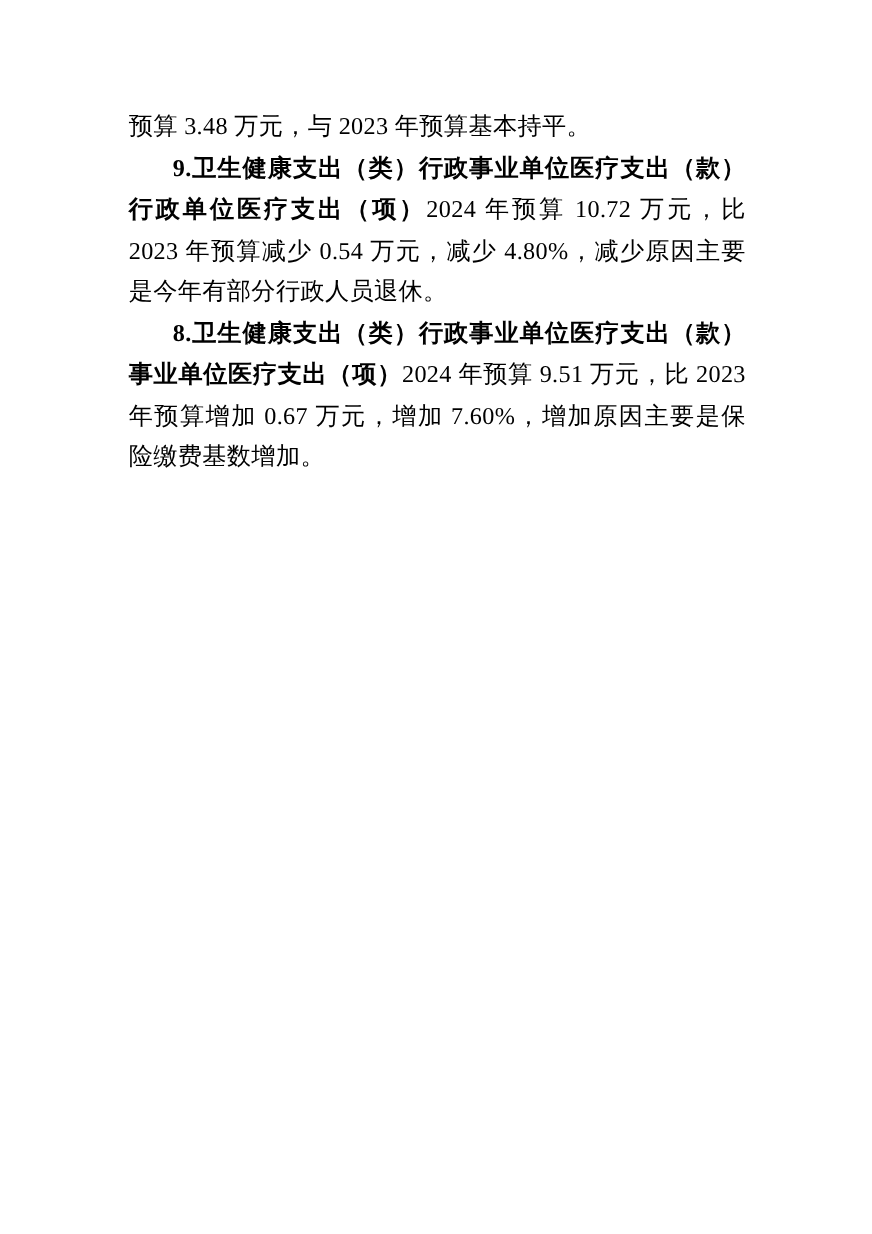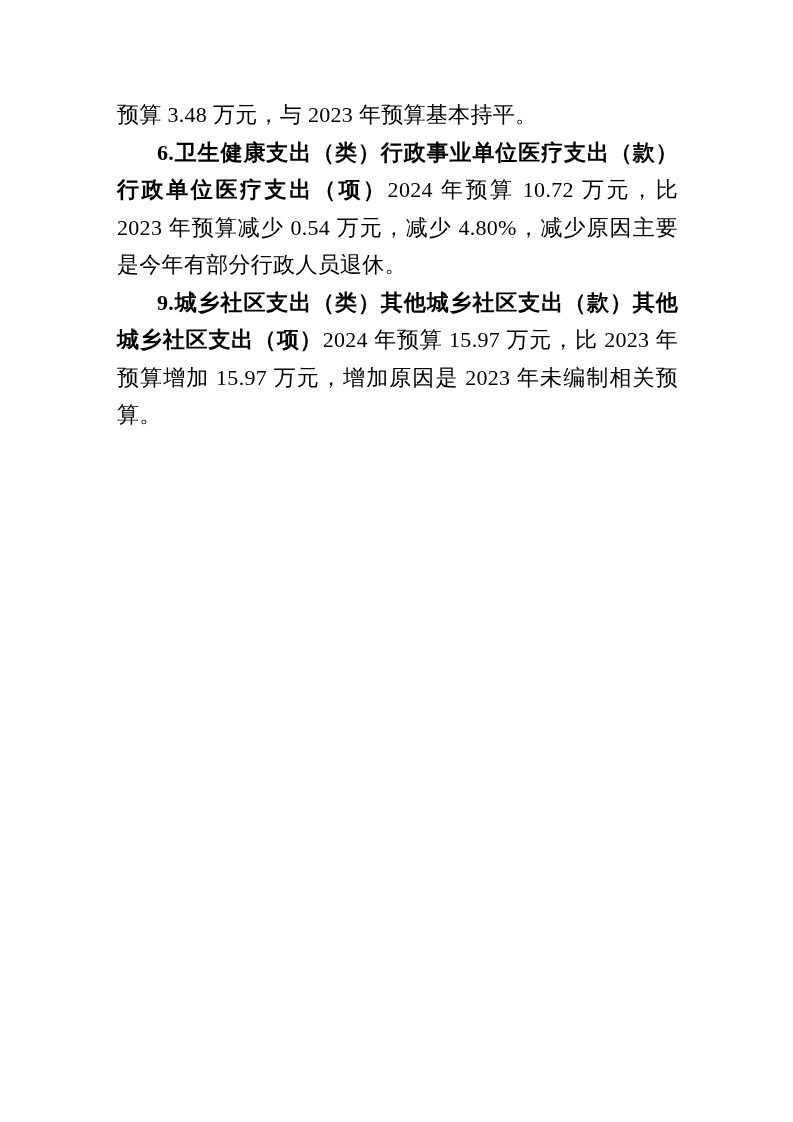--- a/index.html
+++ b/index.html
@@ -49,24 +49,24 @@
   }
 </style>
 </head>
 <body>
 
 <div class="page">
   <div class="content">
 
     <p class="para no-indent">预算 3.48 万元，与 2023 年预算基本持平。</p>
 
-    <p class="para"><span class="lead">6.卫生健康支出（类）行政事业单位医疗支出（款）行政单位医疗支出（项）</span><span>2024 年预算 10.72 万元，比 2023 年预算减少 0.54 万元，减少 4.80%，减少原因主要是今年有部分行政人员退休。</span></p>
+    <p class="para"><span class="lead">9.卫生健康支出（类）行政事业单位医疗支出（款）行政单位医疗支出（项）</span><span>2024 年预算 10.72 万元，比 2023 年预算减少 0.54 万元，减少 4.80%，减少原因主要是今年有部分行政人员退休。</span></p>
 
+    <p class="para"><span class="lead">8.卫生健康支出（类）行政事业单位医疗支出（款）事业单位医疗支出（项）</span><span>2024 年预算 9.51 万元，比 2023 年预算增加 0.67 万元，增加 7.60%，增加原因主要是保险缴费基数增加。</span></p>
 
-    <p class="para"><span class="lead">9.城乡社区支出（类）其他城乡社区支出（款）其他城乡社区支出（项）</span><span>2024 年预算 15.97 万元，比 2023 年预算增加 15.97 万元，增加原因是 2023 年未编制相关预算。</span></p>
 
 
 
 
   </div>
 
   <div class="page-number">– 25 –</div>
 </div>
 
 </body></html>

